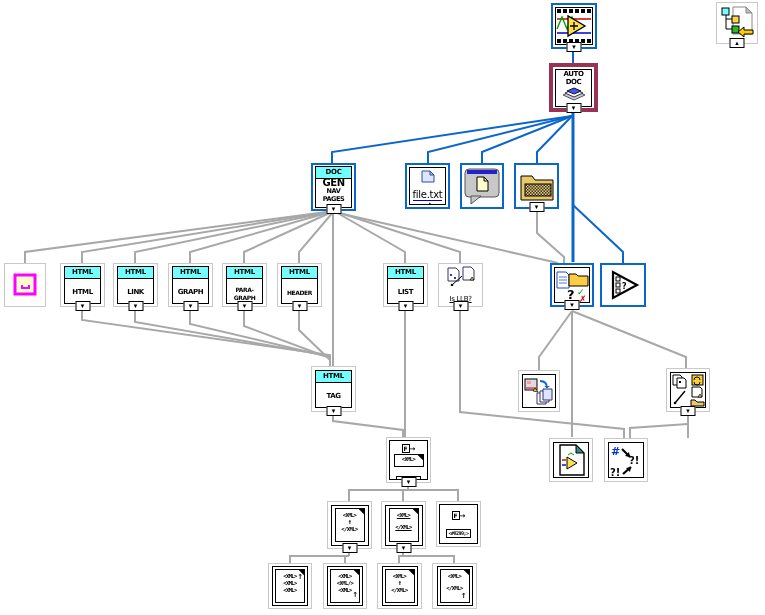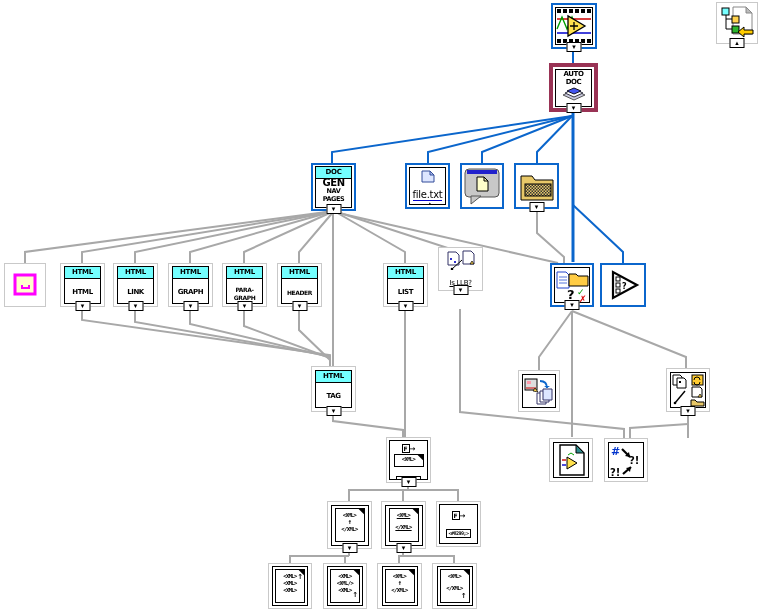--- a/index.html
+++ b/index.html
@@ -228,21 +228,21 @@
   </div>
 
   <div class="n" style="left:383px;top:263px;width:45px;height:44px;">
     <div class="ib" style="width:37px;height:38px;">
       <div class="hdr">HTML</div>
       <div class="lbl" style="margin-top:9px;">LIST</div>
     </div>
     <button class="exp">▼</button>
   </div>
 
-  <div class="n" style="left:438px;top:247px;width:45px;height:44px;">
+  <div class="n" style="left:438px;top:263px;width:45px;height:44px;">
     <div style="width:40px;height:40px;position:relative;text-align:center;">
       <svg width="32" height="20" viewBox="0 0 32 20" style="display:block;margin:1px auto 0;">
         <path d="M3 2 h8 l3 3 v10 h-11 z" fill="#fff" stroke="#336"></path>
         <rect x="5" y="8" width="2" height="2" fill="#33c"></rect>
           <rect x="9" y="11" width="2" height="2" fill="#33c"></rect>
         <path d="M18 1 h8 l3 3 v10 h-11 z" fill="#fff" stroke="#336"></path>
         <polygon points="27,11 29,14 25,14" fill="#ffd24d" stroke="#000" stroke-width="0.7"></polygon>
         <path d="M7 19 L17 10" stroke="#000"></path>
         <circle cx="7" cy="19" r="1.3" fill="#000"></circle>
       </svg>

